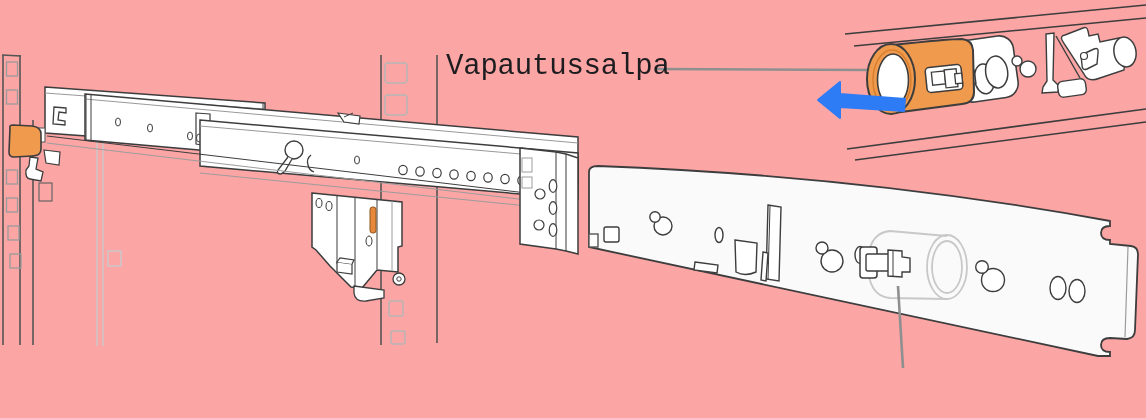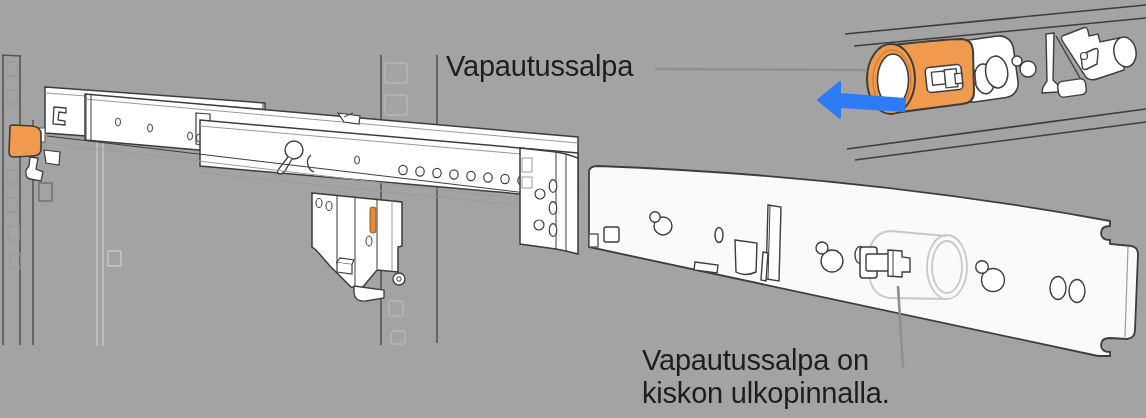--- a/index.html
+++ b/index.html
@@ -1,21 +1,21 @@
 <!DOCTYPE html>
 <html><head>
 <meta charset="utf-8">
 <style>
   html,body{margin:0;padding:0;background:#ffffff;}
   .stage{
     position:relative;
     width:1146px;height:418px;
-    background:#a3a3a3;
+    background:#fca5a5;
     overflow:hidden;
-    font-family:Liberation Sans, sans-serif;
+    font-family:Liberation Mono, monospace;
   }
   .stage svg{position:absolute;left:0;top:0;}
   .callout{
     position:absolute;
     color:#1d1d1f;
     font-size:29px;
     line-height:33px;
     letter-spacing:-0.2px;
     white-space:nowrap;
   }
@@ -241,17 +241,13 @@
 
     <path d="M818,100 L840,82 L840,94 L905,99 L904,111 L840,107 L840,118 Z" fill="#2E7CF5" stroke="#2E7CF5" stroke-width="2" stroke-linejoin="round"></path>
   </g>
 
   <line x1="655" y1="69" x2="867" y2="70" stroke="#8f8f8f" stroke-width="2.6"></line>
   <line x1="898" y1="286" x2="903" y2="368" stroke="#8f8f8f" stroke-width="2.6"></line>
 </svg>
 
   <div class="callout" id="callout-release-latch">Vapautussalpa</div>
 
-  <div class="callout" id="callout-latch-location">
-    <span>Vapautussalpa on</span><br>
-    <span>kiskon ulkopinnalla.</span>
-  </div>
 </div>
 
 </body></html>

